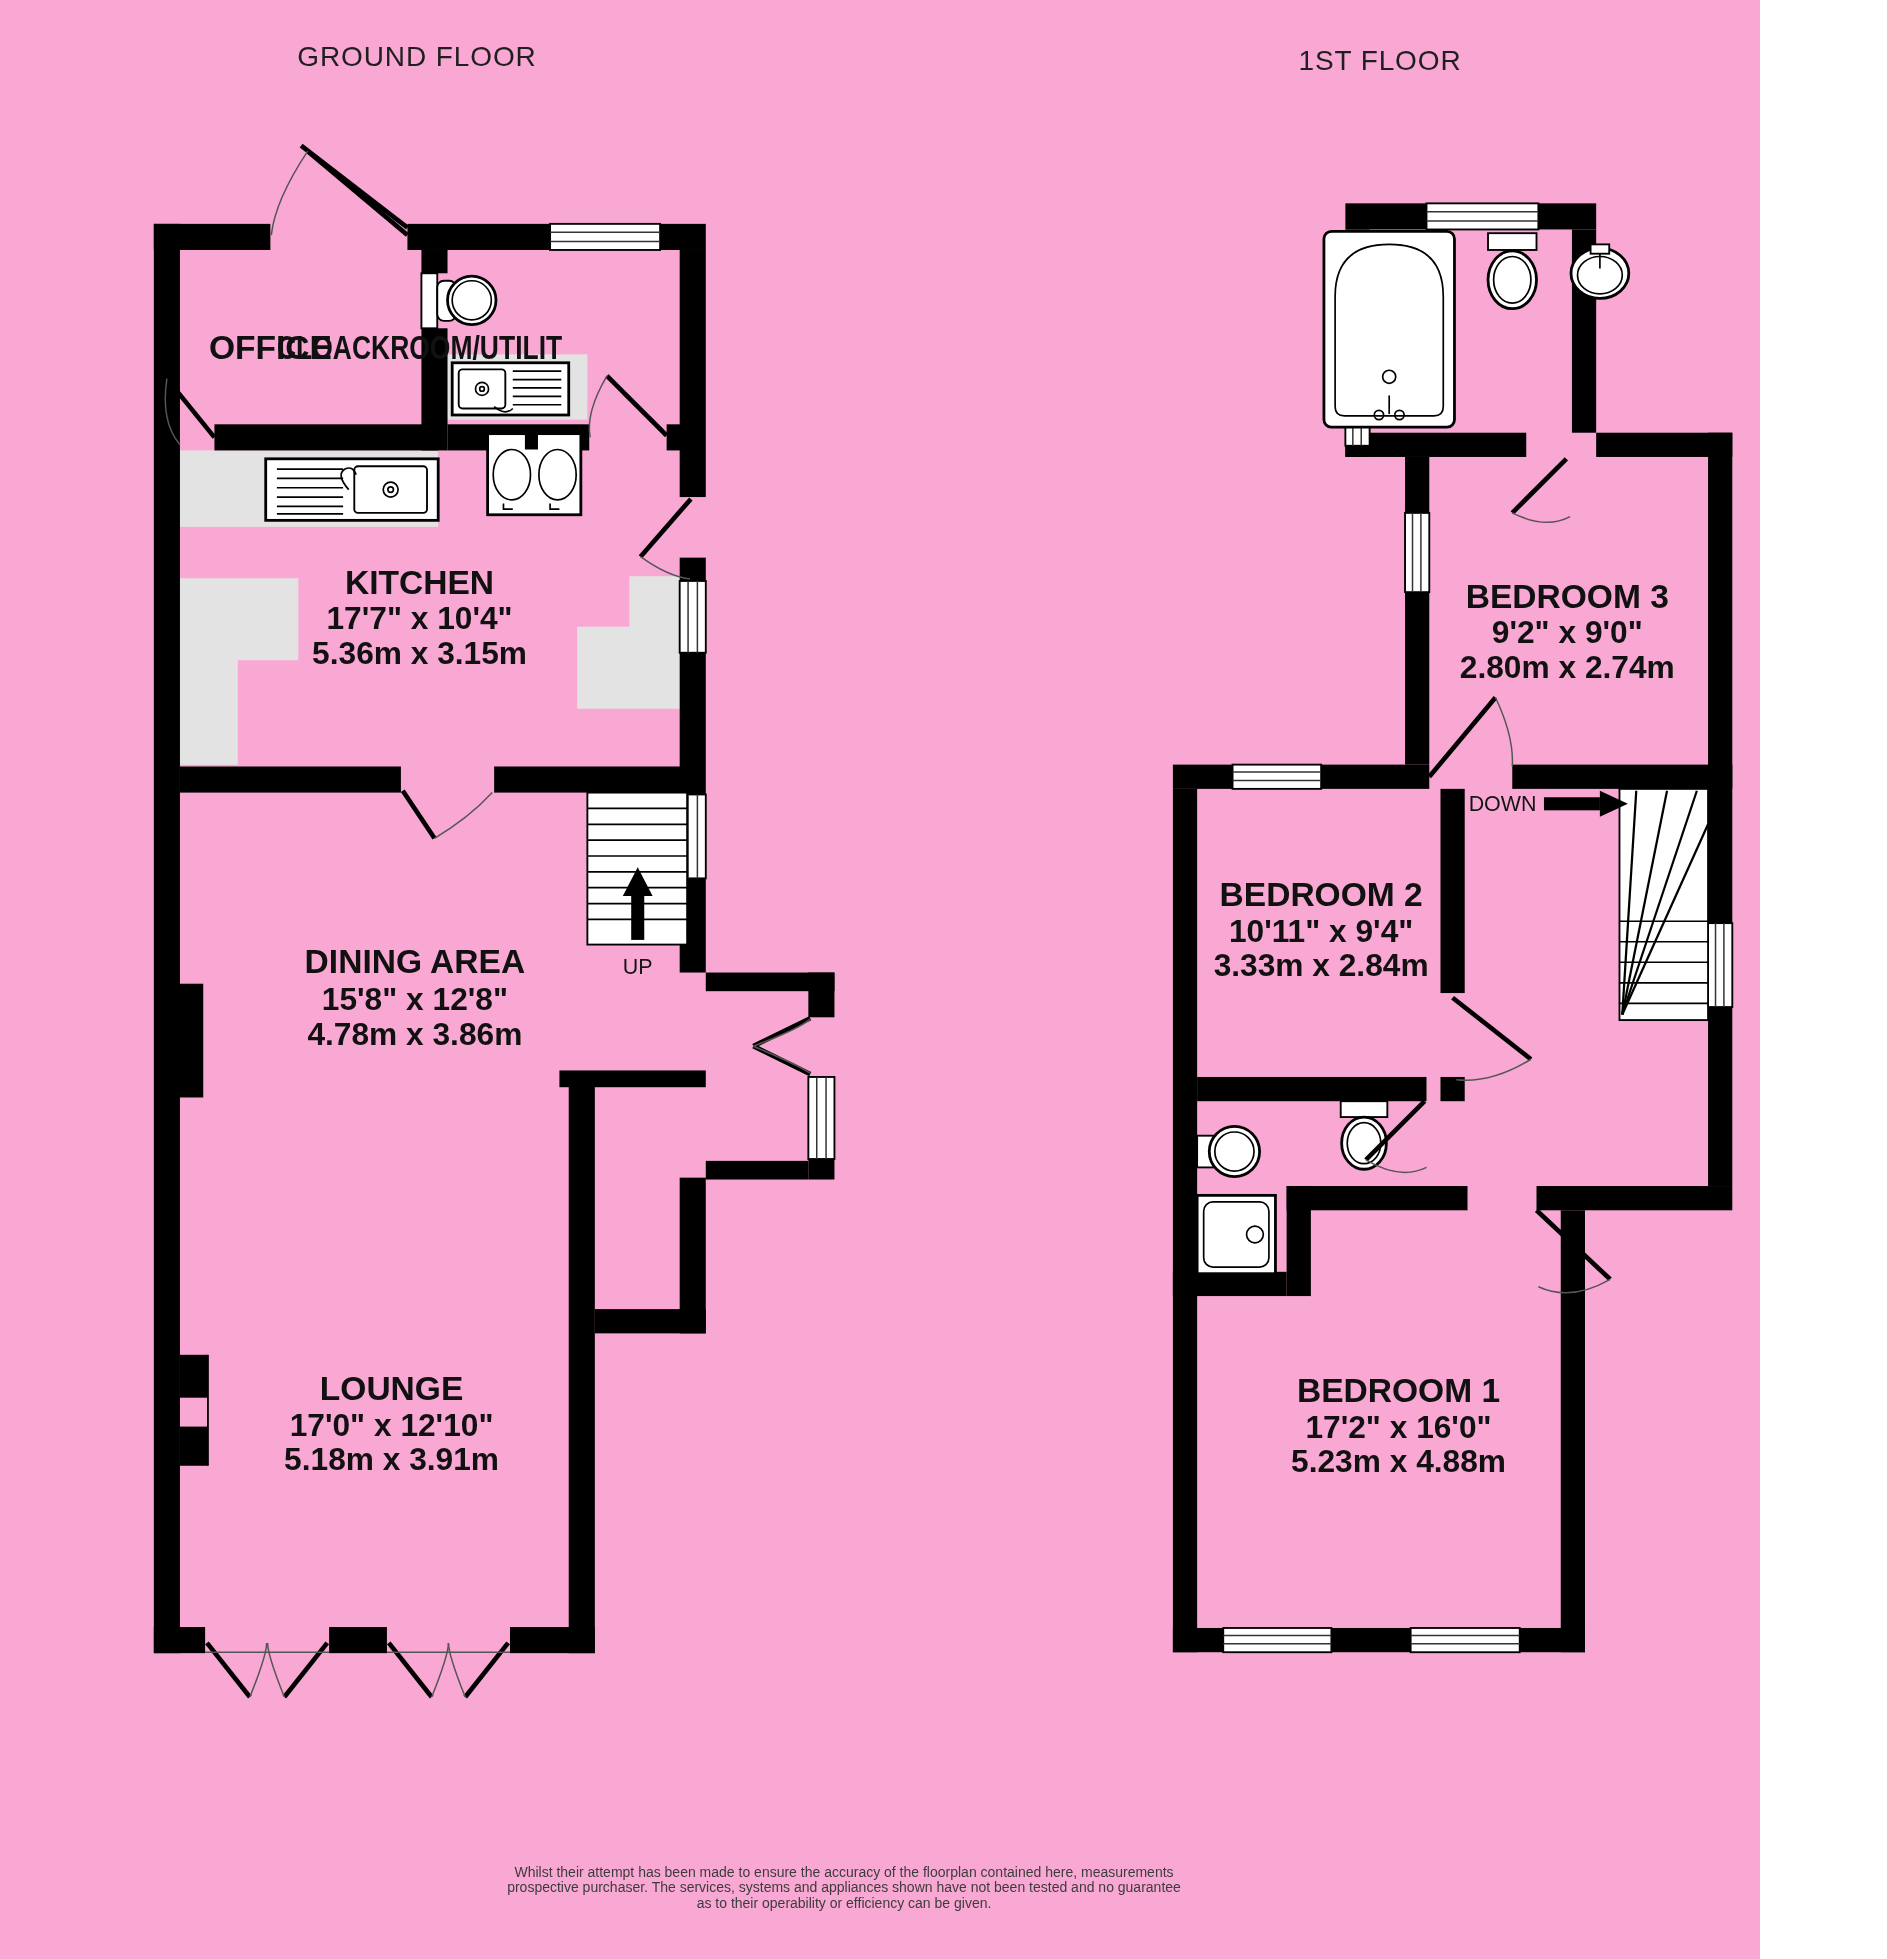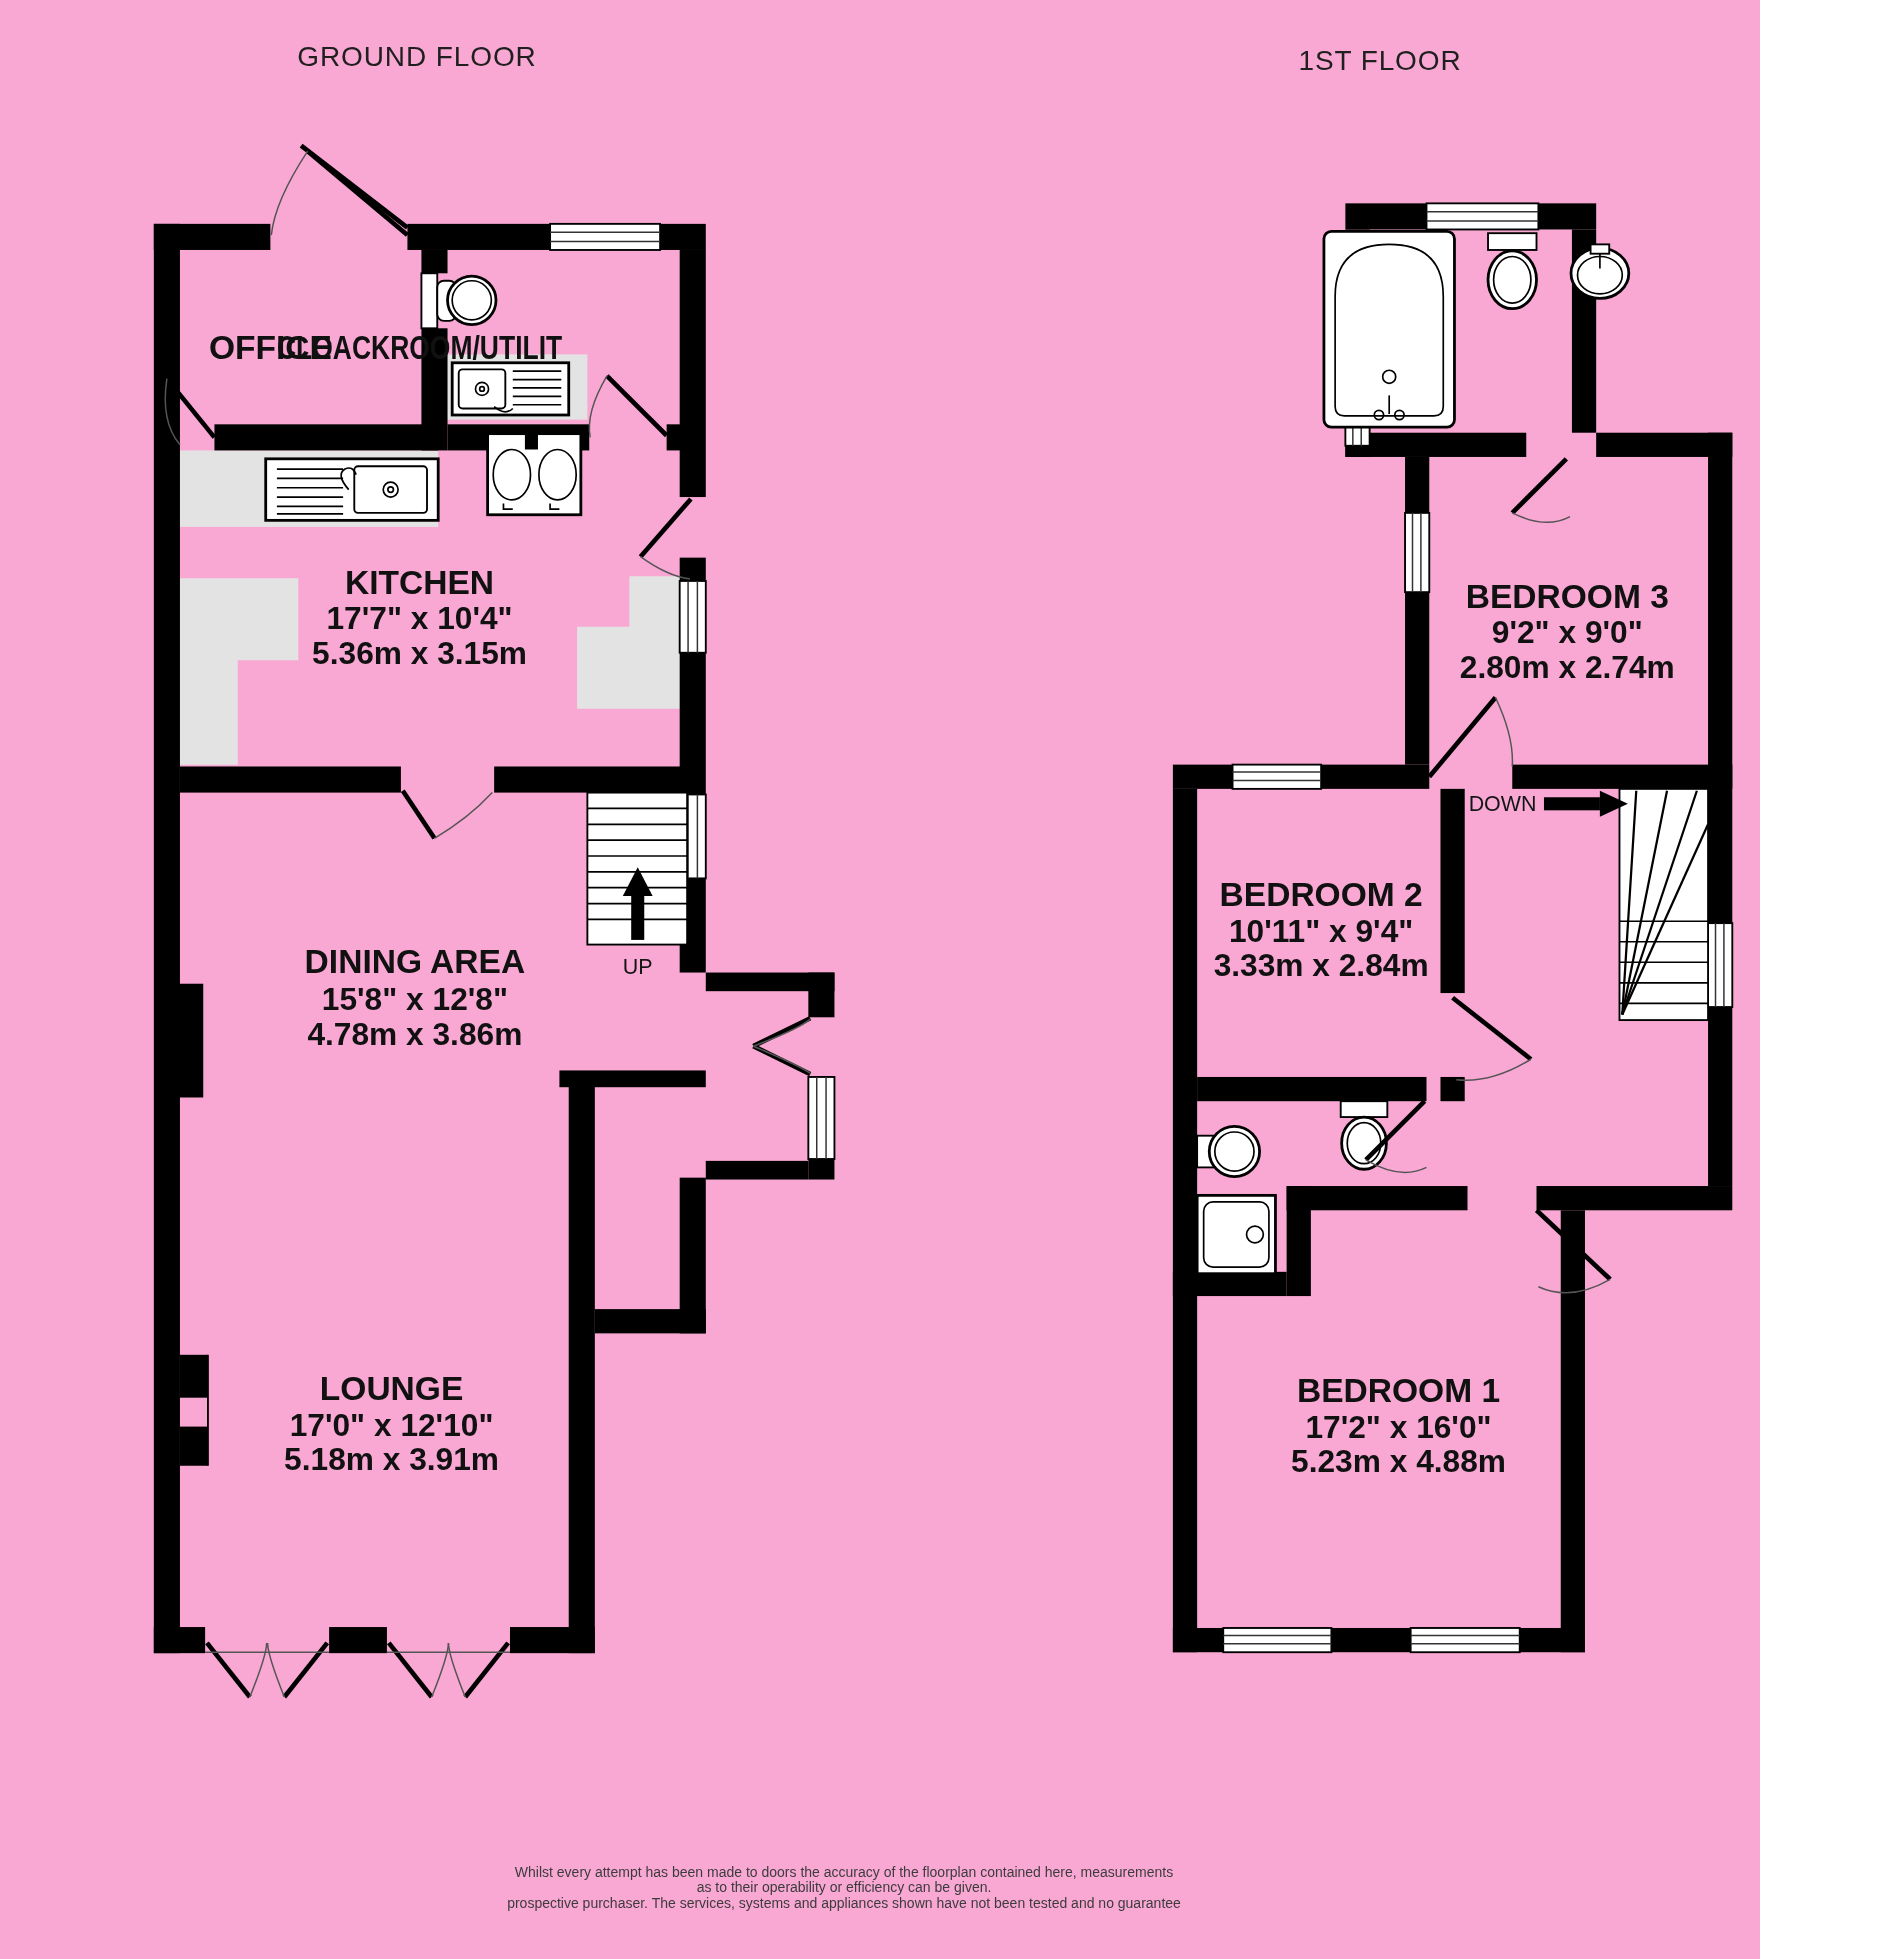--- a/index.html
+++ b/index.html
@@ -390,18 +390,18 @@
       <g>
         <text class="roomname" x="1500" y="1504">BEDROOM 1</text>
         <text class="roomdim" x="1500" y="1542">17'2"  x 16'0"</text>
         <text class="roomdim" x="1500" y="1579">5.23m  x 4.88m</text>
       </g>
       <text class="stairlabel" x="1648" y="870" text-anchor="end">DOWN</text>
     </g>
   </svg>
 
   <div class="footer">
-    <div>Whilst every attempt has been made to doors the accuracy of the floorplan contained here, measurements</div>
+    <div>Whilst their attempt has been made to ensure the accuracy of the floorplan contained here, measurements</div>
+    <div>prospective purchaser. The services, systems and appliances shown have not been tested and no guarantee</div>
     <div>as to their operability or efficiency can be given.</div>
-    <div>prospective purchaser. The services, systems and appliances shown have not been tested and no guarantee</div>
   </div>
 </div>
 
 
 </body></html>

